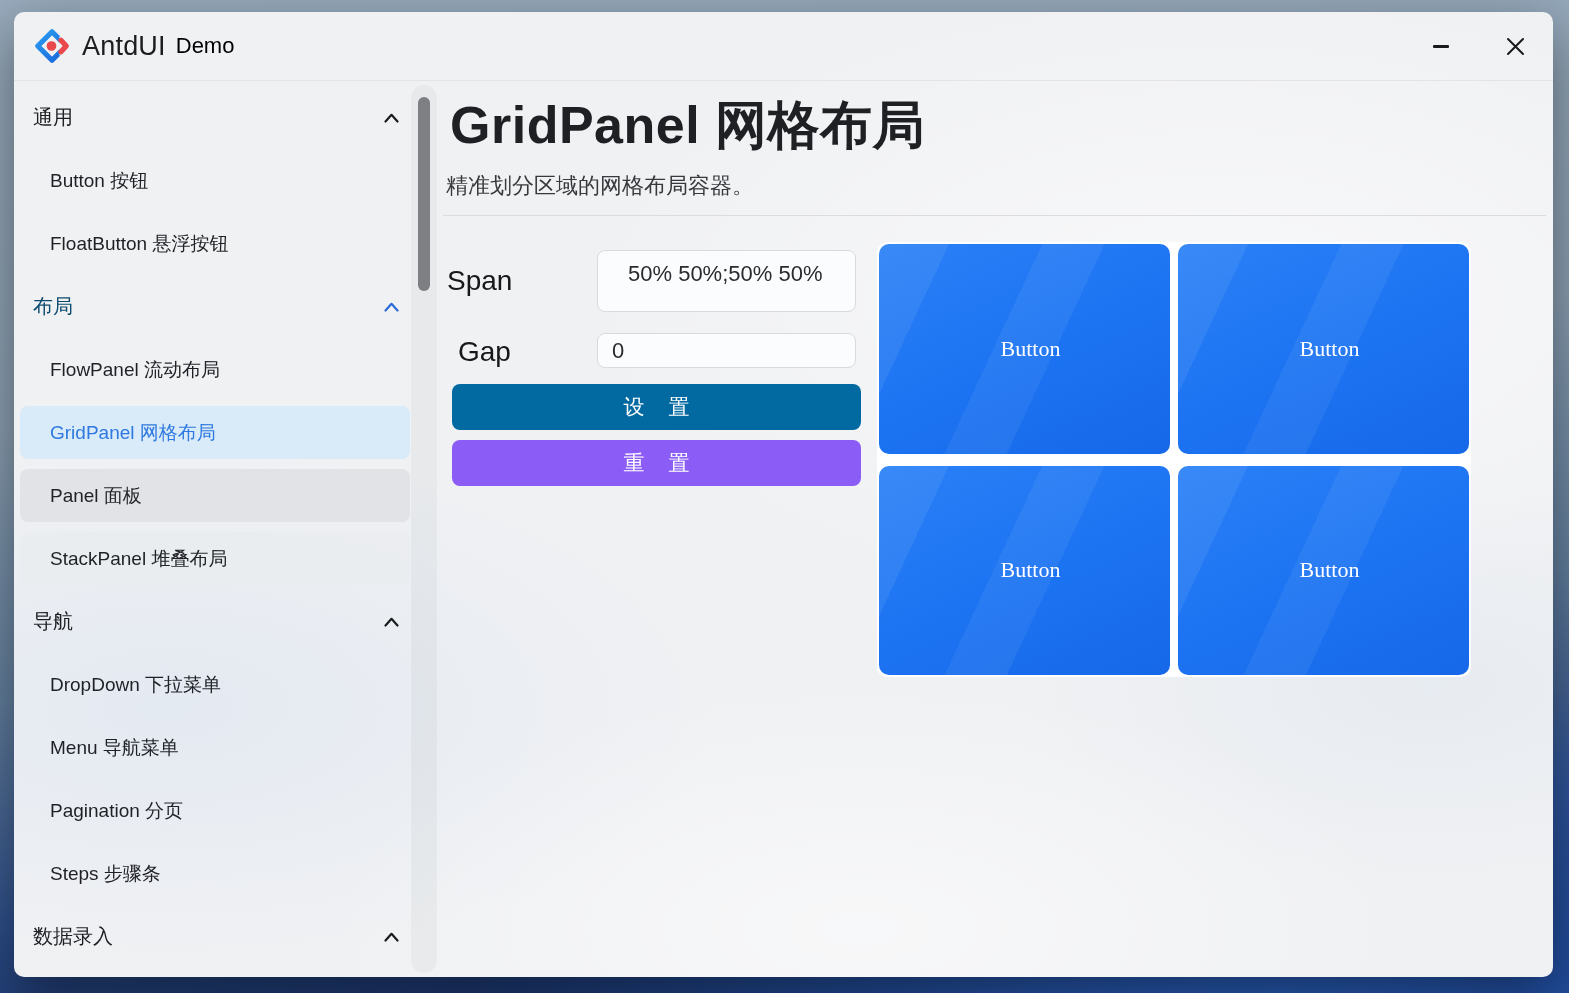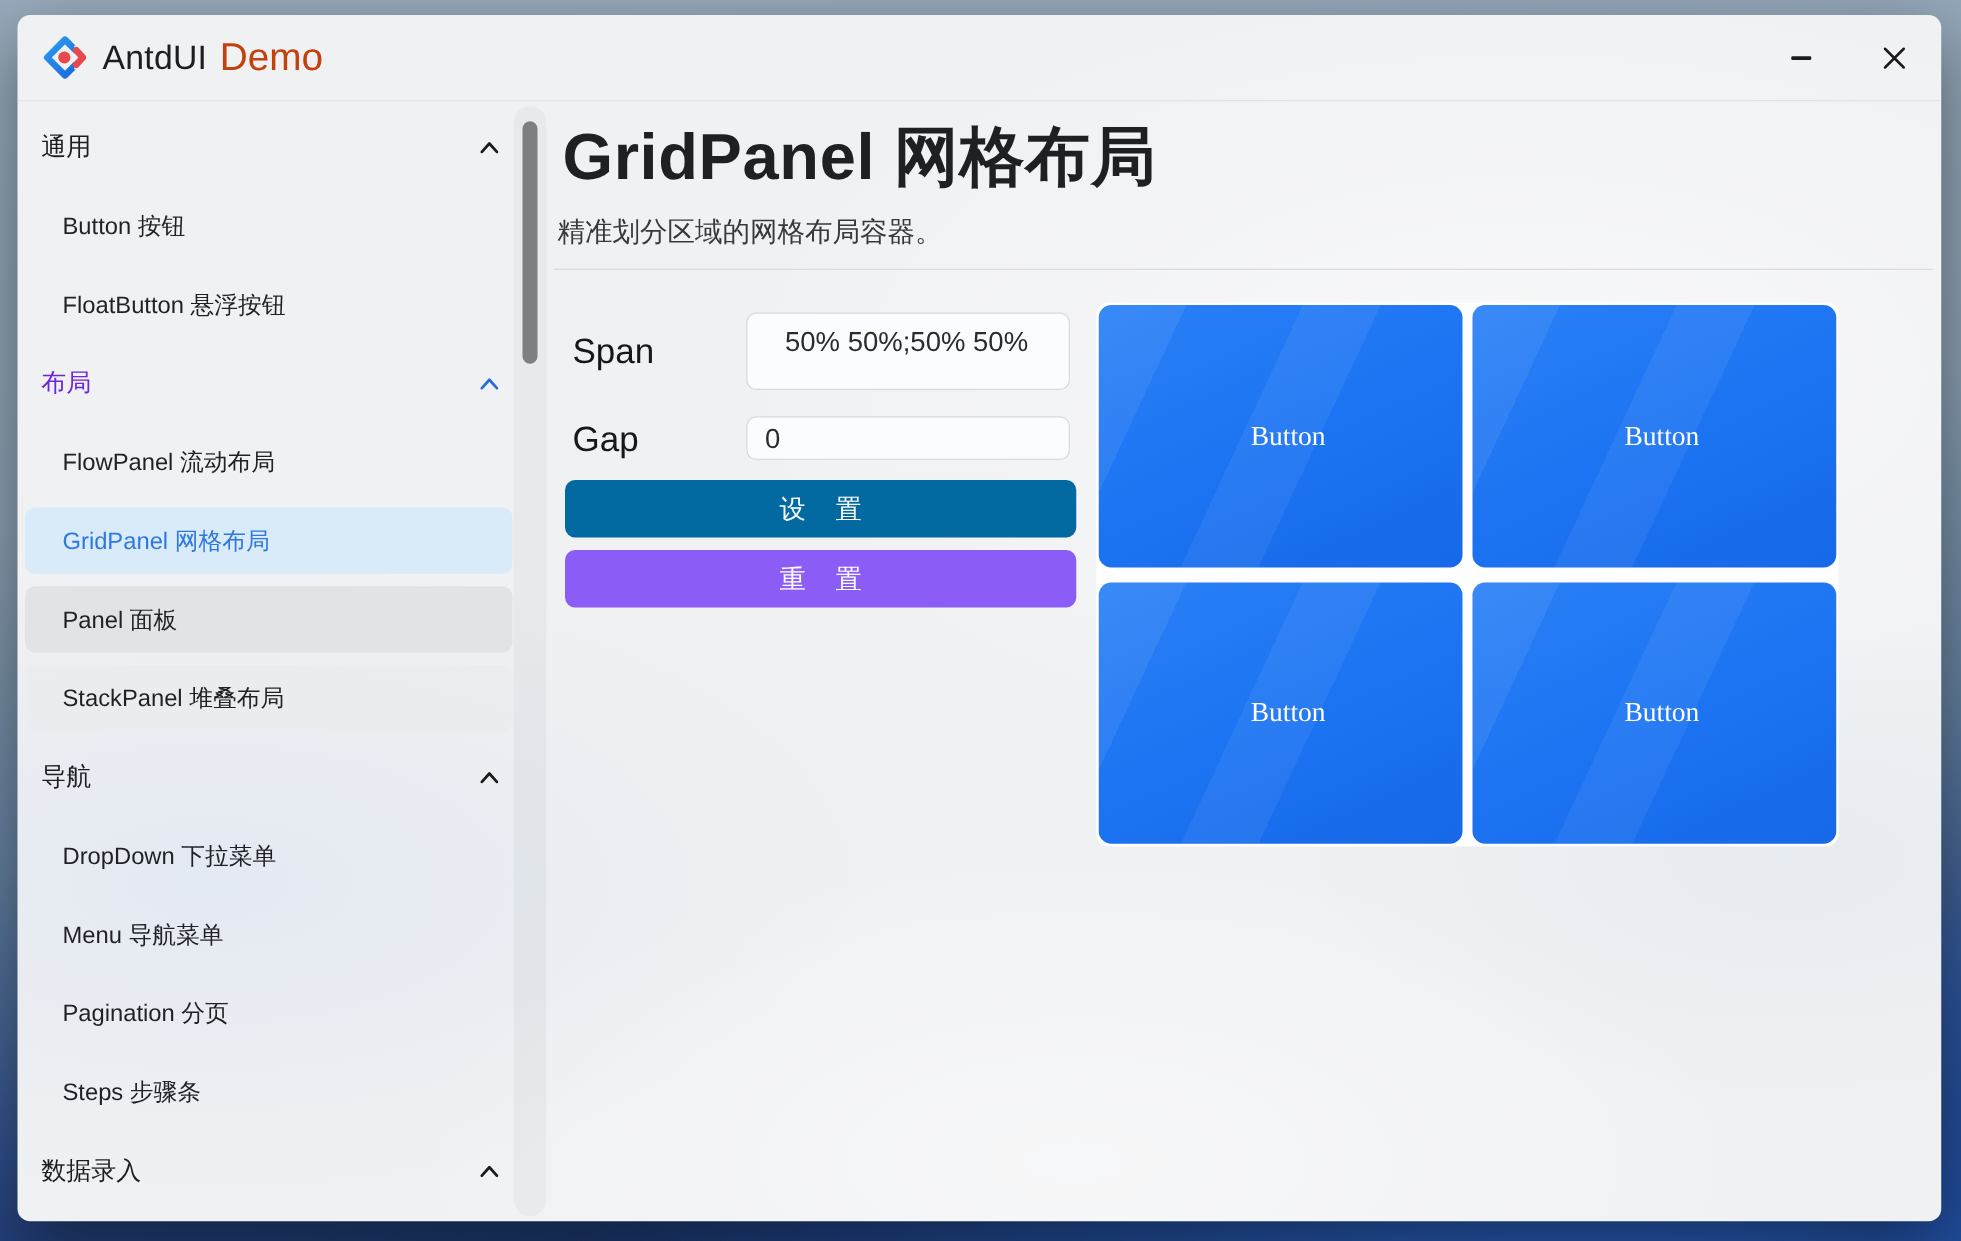--- a/index.html
+++ b/index.html
@@ -29,39 +29,39 @@
   }
 
   
   .titlebar {
     position:absolute; left:0; top:0; right:0; height:69px;
     display:flex; align-items:center; padding-left:19px;
     border-bottom:1px solid #E3E4E7; z-index:5;
   }
   .logo { width:38px; height:38px; flex:0 0 auto; }
   .app-title { margin-left:11px; font-size:27px; color:#1D1D1F; letter-spacing:.2px; }
-  .app-suffix { margin-left:10px; font-size:31px; color:#c2410c; }
+  .app-suffix { margin-left:10px; font-size:22px; color:#000000; }
   .win-controls { position:absolute; right:16px; top:0; height:69px; display:flex; align-items:center; gap:30px; }
   .win-btn { width:44px; height:44px; display:flex; align-items:center; justify-content:center; border-radius:6px; cursor:default; }
   .min-glyph { width:16px; height:2.4px; background:#1B1B1B; border-radius:1px; }
 
   
   .sidebar { position:absolute; left:0; top:69px; bottom:0; width:424px; z-index:4; }
   .side-list { position:absolute; left:0; top:5px; width:410px; }
   .side-row {
     height:63px; display:flex; align-items:center;
     position:relative; cursor:default;
   }
   .side-row .rowbg {
     position:absolute; left:6px; right:14px; top:5px; bottom:5px; border-radius:8px;
   }
   .side-header { padding-left:19px; font-size:20px; color:#1C1E21; }
   .side-item   { padding-left:36px; font-size:19px; color:#1F2126; }
   .side-label  { position:relative; z-index:1; }
-  .hdr-blue .side-label { color:#6d28d9; }
+  .hdr-blue .side-label { color:#0c4a6e; }
   .sel .rowbg  { background:#D9EAF9; }
   .sel .side-label { color:#2E79E0; }
   .hov .rowbg  { background:#E2E3E6; }
   .subtle .rowbg { background:rgba(234,236,239,.75); }
   .chev { position:absolute; right:25px; top:50%; transform:translateY(-50%); width:15px; height:10px; z-index:1; }
 
   
   .sb-track {
     position:absolute; left:397px; top:4px; bottom:4px; width:26px;
     border-radius:13px; background:rgba(130,135,142,.08);
@@ -225,21 +225,21 @@
 
     <div class="sb-track"></div>
     <div class="sb-thumb"></div>
   </div>
 
   <div class="content">
     <div class="page-title">GridPanel 网格布局</div>
     <div class="page-subtitle">精准划分区域的网格布局容器。</div>
     <div class="hr"></div>
 
-    <div class="fld-label" style="left:15px; top:184px;">Span</div>
+    <div class="fld-label" style="left:4px; top:184px;">Span</div>
     <textarea class="inp inp-span" spellcheck="false" style="">50% 50%;50% 50%</textarea>
 
     <div class="fld-label" style="left:15px; top:255px;">Gap</div>
     <input class="inp inp-gap" spellcheck="false" value="0" style="">
 
     <button class="btn btn-set">设 置</button>
     <button class="btn btn-reset">重 置</button>
 
     <div class="grid-panel">
       <button class="grid-btn">

